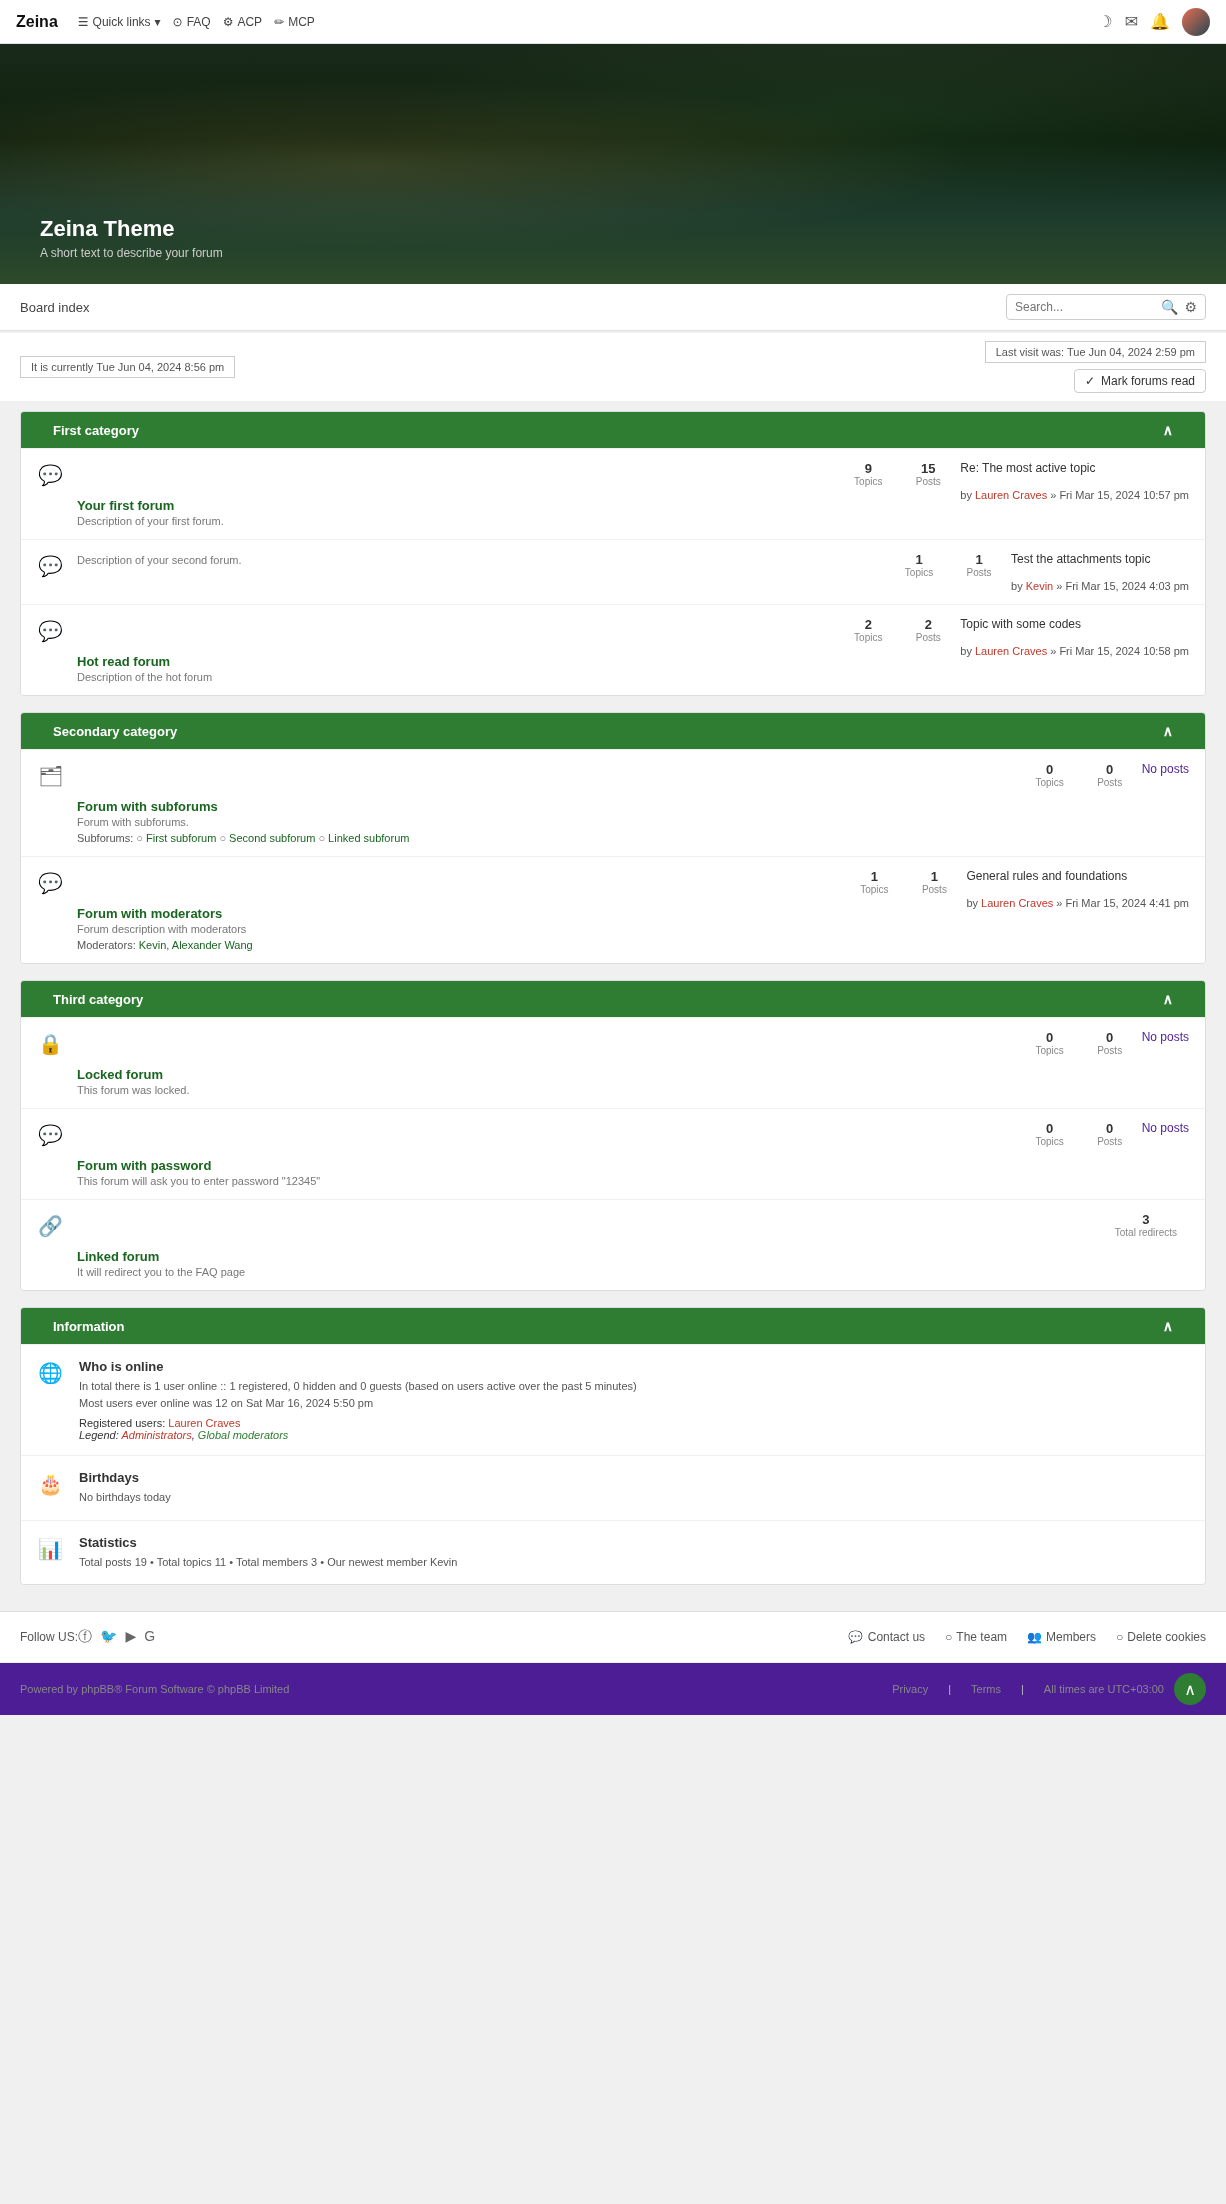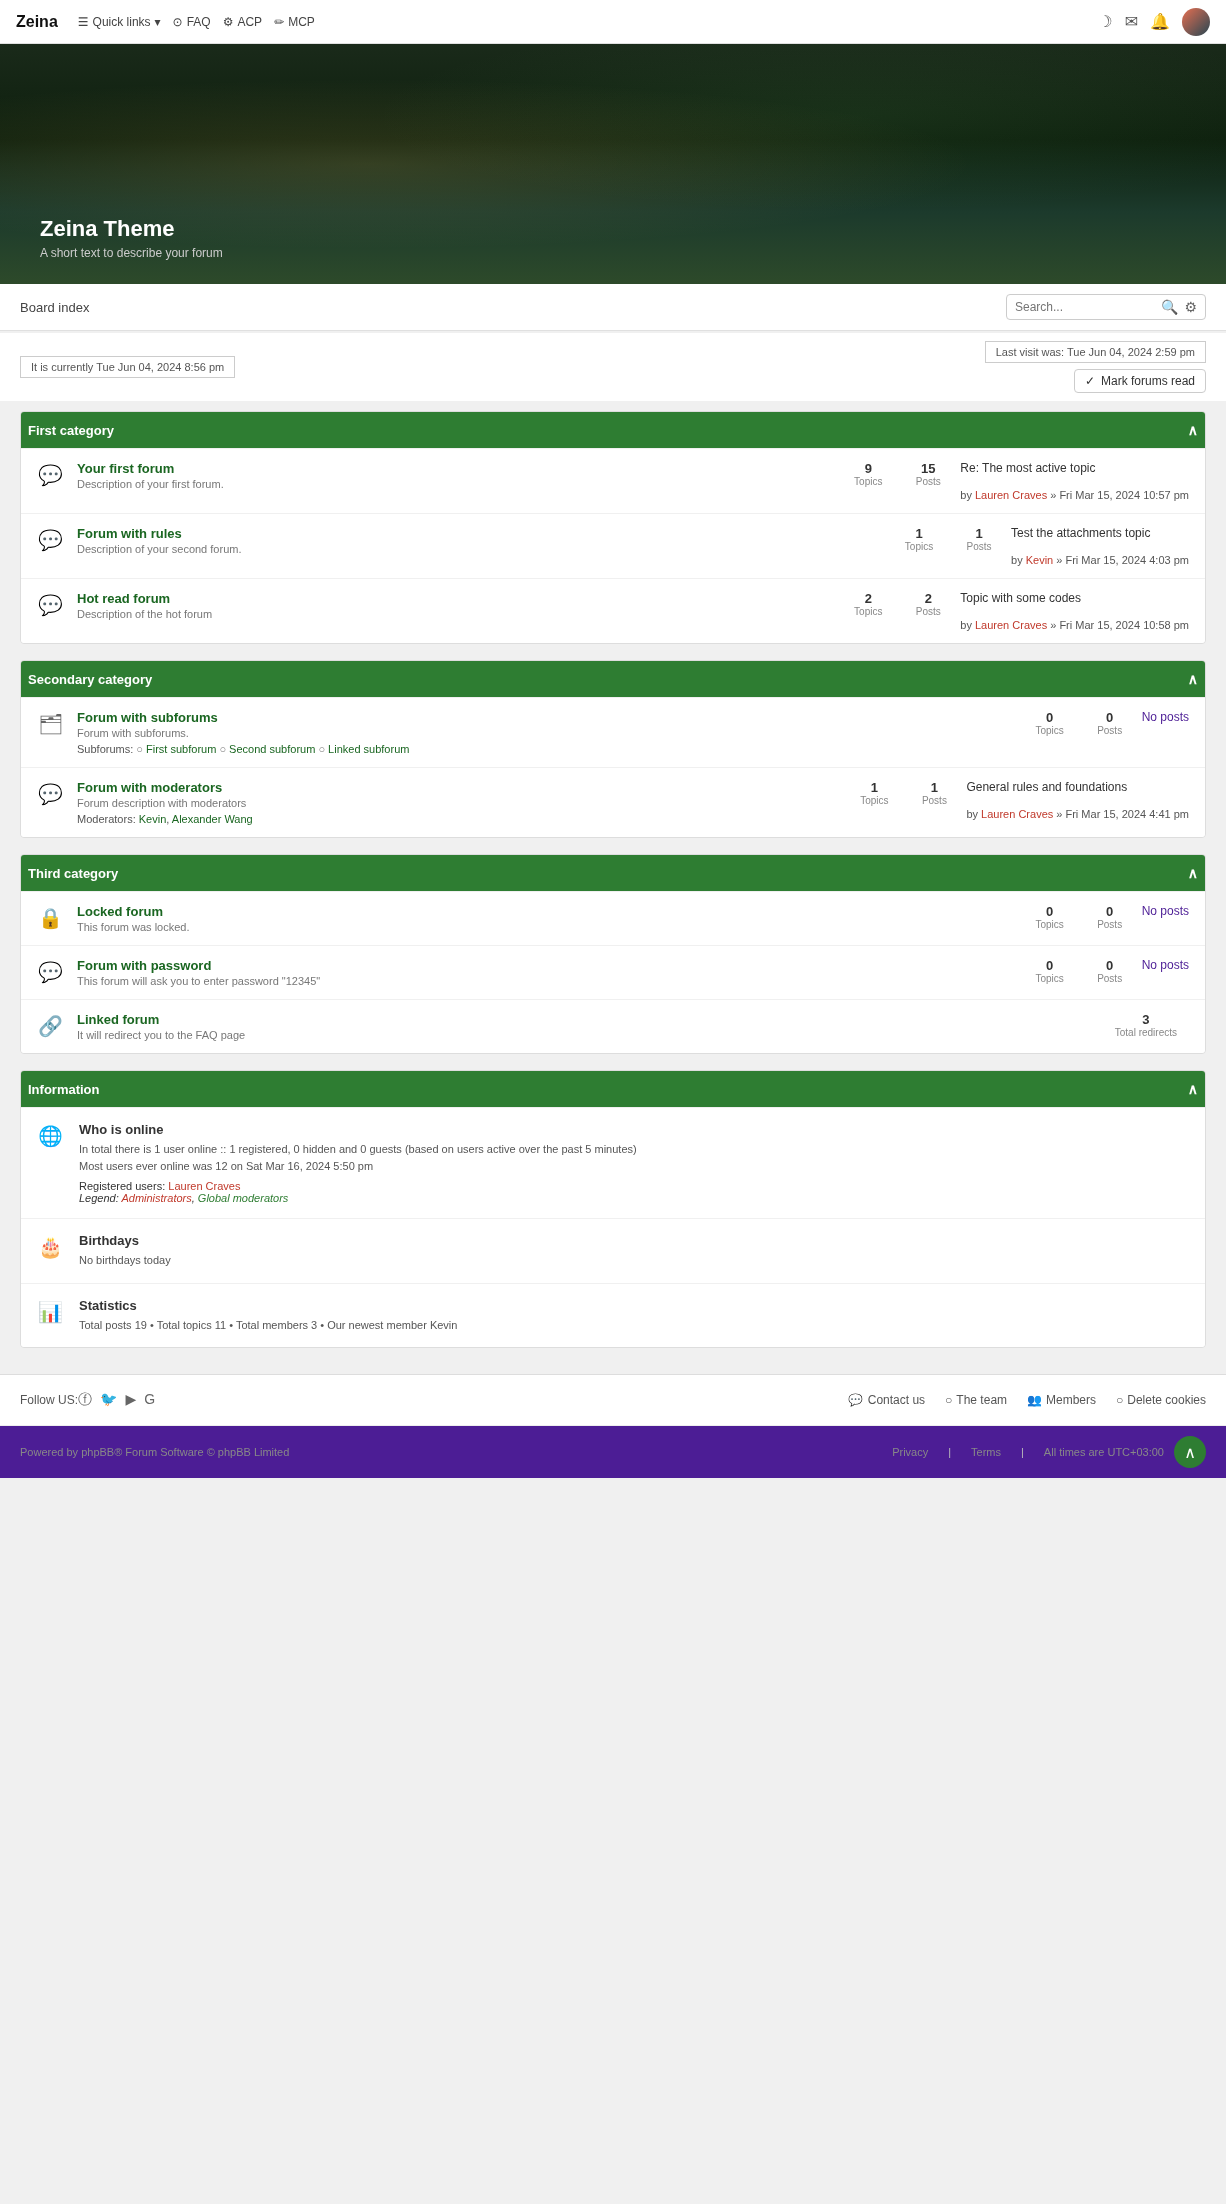--- a/index.html
+++ b/index.html
@@ -104,38 +104,38 @@
     .main { padding: 10px 20px; }
 
     
     .category { margin-bottom: 16px; border: 1px solid #ddd; border-radius: 4px; overflow: hidden; }
     .category-header {
       background: #2e7d32;
       color: #fff;
       display: flex;
       align-items: center;
       justify-content: space-between;
-      padding: 10px 7px;
+      padding: 10px 32px;
       font-size: 13px;
       font-weight: bold;
     }
     .category-header-chevron { font-size: 14px; cursor: pointer; }
 
     
     .forum-row {
       background: #fff;
       display: flex;
       align-items: flex-start;
       padding: 12px 16px;
       border-top: 1px solid #f0f0f0;
       gap: 12px;
     }
     .forum-icon { font-size: 20px; color: #666; flex-shrink: 0; margin-top: 2px; width: 28px; text-align: center; }
     .forum-info { flex: 1; min-width: 0; }
-    .forum-name { font-size: 13px; font-weight: bold; color: #1a6621; cursor: pointer; }
+    .forum-name { font-size: 13px; font-weight: bold; color: #1a6621; cursor: pointer; margin-top: 37px; }
     .forum-desc { font-size: 11px; color: #777; margin-top: 2px; }
     .forum-subforums { font-size: 11px; color: #555; margin-top: 4px; }
     .forum-subforums span { color: #777; }
     .forum-sublink { color: #1a6621; cursor: pointer; }
     .forum-mods { font-size: 11px; color: #555; margin-top: 4px; }
     .forum-mods a { color: #1a6621; cursor: pointer; }
     .forum-stats { display: flex; gap: 20px; flex-shrink: 0; text-align: center; }
     .forum-stat { min-width: 40px; }
     .forum-stat-num { font-size: 13px; font-weight: bold; color: #333; }
     .forum-stat-label { font-size: 10px; color: #888; }
@@ -284,21 +284,20 @@
       </div>
       <div class="forum-last">
         <div class="forum-last-title">Re: The most active topic</div>
         <div class="forum-last-by">by <a>Lauren Craves</a> » <span>Fri Mar 15, 2024 10:57 pm</span></div>
       </div>
     </div>
 
     <div class="forum-row">
       <div class="forum-icon">💬</div>
       <div class="forum-info">
-        <div class="forum-name">Forum with rules</div>
         <div class="forum-desc">Description of your second forum.</div>
       </div>
       <div class="forum-stats">
         <div class="forum-stat">
           <div class="forum-stat-num">1</div>
           <div class="forum-stat-label">Topics</div>
         </div>
         <div class="forum-stat">
           <div class="forum-stat-num">1</div>
           <div class="forum-stat-label">Posts</div>

